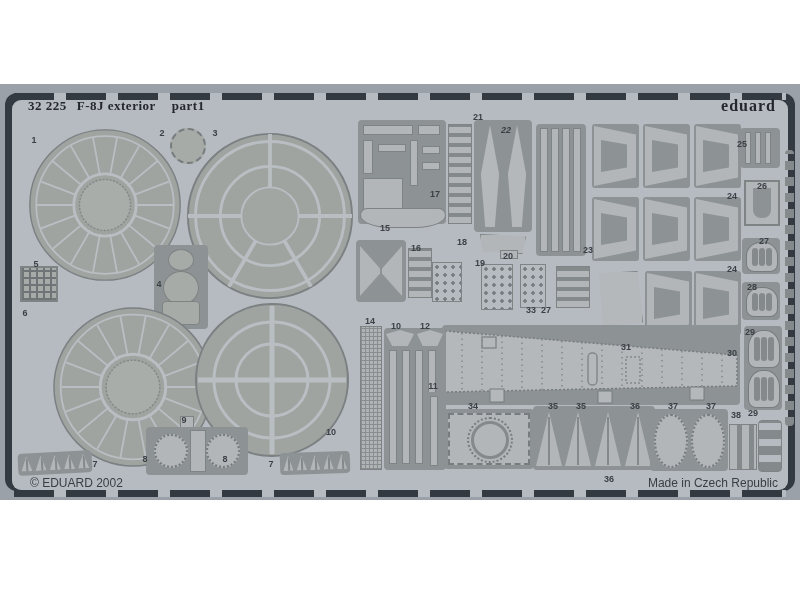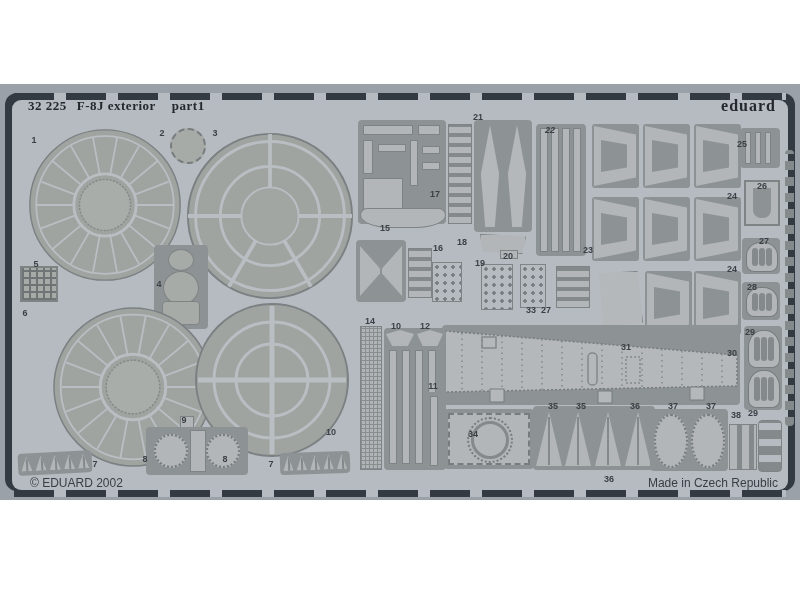--- a/index.html
+++ b/index.html
@@ -351,40 +351,40 @@
       <span style="left: 184px; top: 420px;">9</span>
       <span style="left: 225px; top: 459px;">8</span>
       <span style="left: 271px; top: 464px;">7</span>
       <span style="left: 331px; top: 432px;">10</span>
       <span style="left: 370px; top: 321px;">14</span>
       <span style="left: 396px; top: 326px;">10</span>
       <span style="left: 425px; top: 326px;">12</span>
       <span style="left: 433px; top: 386px;">11</span>
       <span style="left: 385px; top: 228px;">15</span>
       <span style="left: 435px; top: 194px;">17</span>
-      <span style="left: 438px; top: 248px;">16</span>
+      <span style="left: 416px; top: 248px;">16</span>
       <span style="left: 462px; top: 242px;">18</span>
       <span style="left: 480px; top: 263px;">19</span>
       <span style="left: 508px; top: 256px;">20</span>
       <span style="left: 478px; top: 117px;">21</span>
-      <span style="left: 550px; top: 130px; font-style: italic;">22</span>
+      <span style="left: 506px; top: 130px; font-style: italic;">22</span>
       <span style="left: 588px; top: 250px;">23</span>
       <span style="left: 732px; top: 196px;">24</span>
       <span style="left: 732px; top: 269px;">24</span>
       <span style="left: 742px; top: 132px; margin-top: 12px;">25</span>
       <span style="left: 762px; top: 186px;">26</span>
       <span style="left: 744px; top: 241px; margin-left: 20px;">27</span>
       <span style="left: 752px; top: 287px;">28</span>
       <span style="left: 750px; top: 332px;">29</span>
       <span style="left: 753px; top: 413px;">29</span>
       <span style="left: 732px; top: 353px;">30</span>
       <span style="left: 626px; top: 347px;">31</span>
       <span style="left: 546px; top: 310px;">27</span>
       <span style="left: 531px; top: 310px;">33</span>
-      <span style="left: 473px; top: 406px; margin-top: 28px;">34</span>
+      <span style="left: 473px; top: 406px;">34</span>
       <span style="left: 553px; top: 406px;">35</span>
       <span style="left: 581px; top: 406px;">35</span>
       <span style="left: 635px; top: 406px;">36</span>
       <span style="left: 609px; top: 479px;">36</span>
       <span style="left: 673px; top: 406px;">37</span>
       <span style="left: 711px; top: 406px;">37</span>
       <span style="left: 736px; top: 415px;">38</span>
     </div>
 
 </div>

